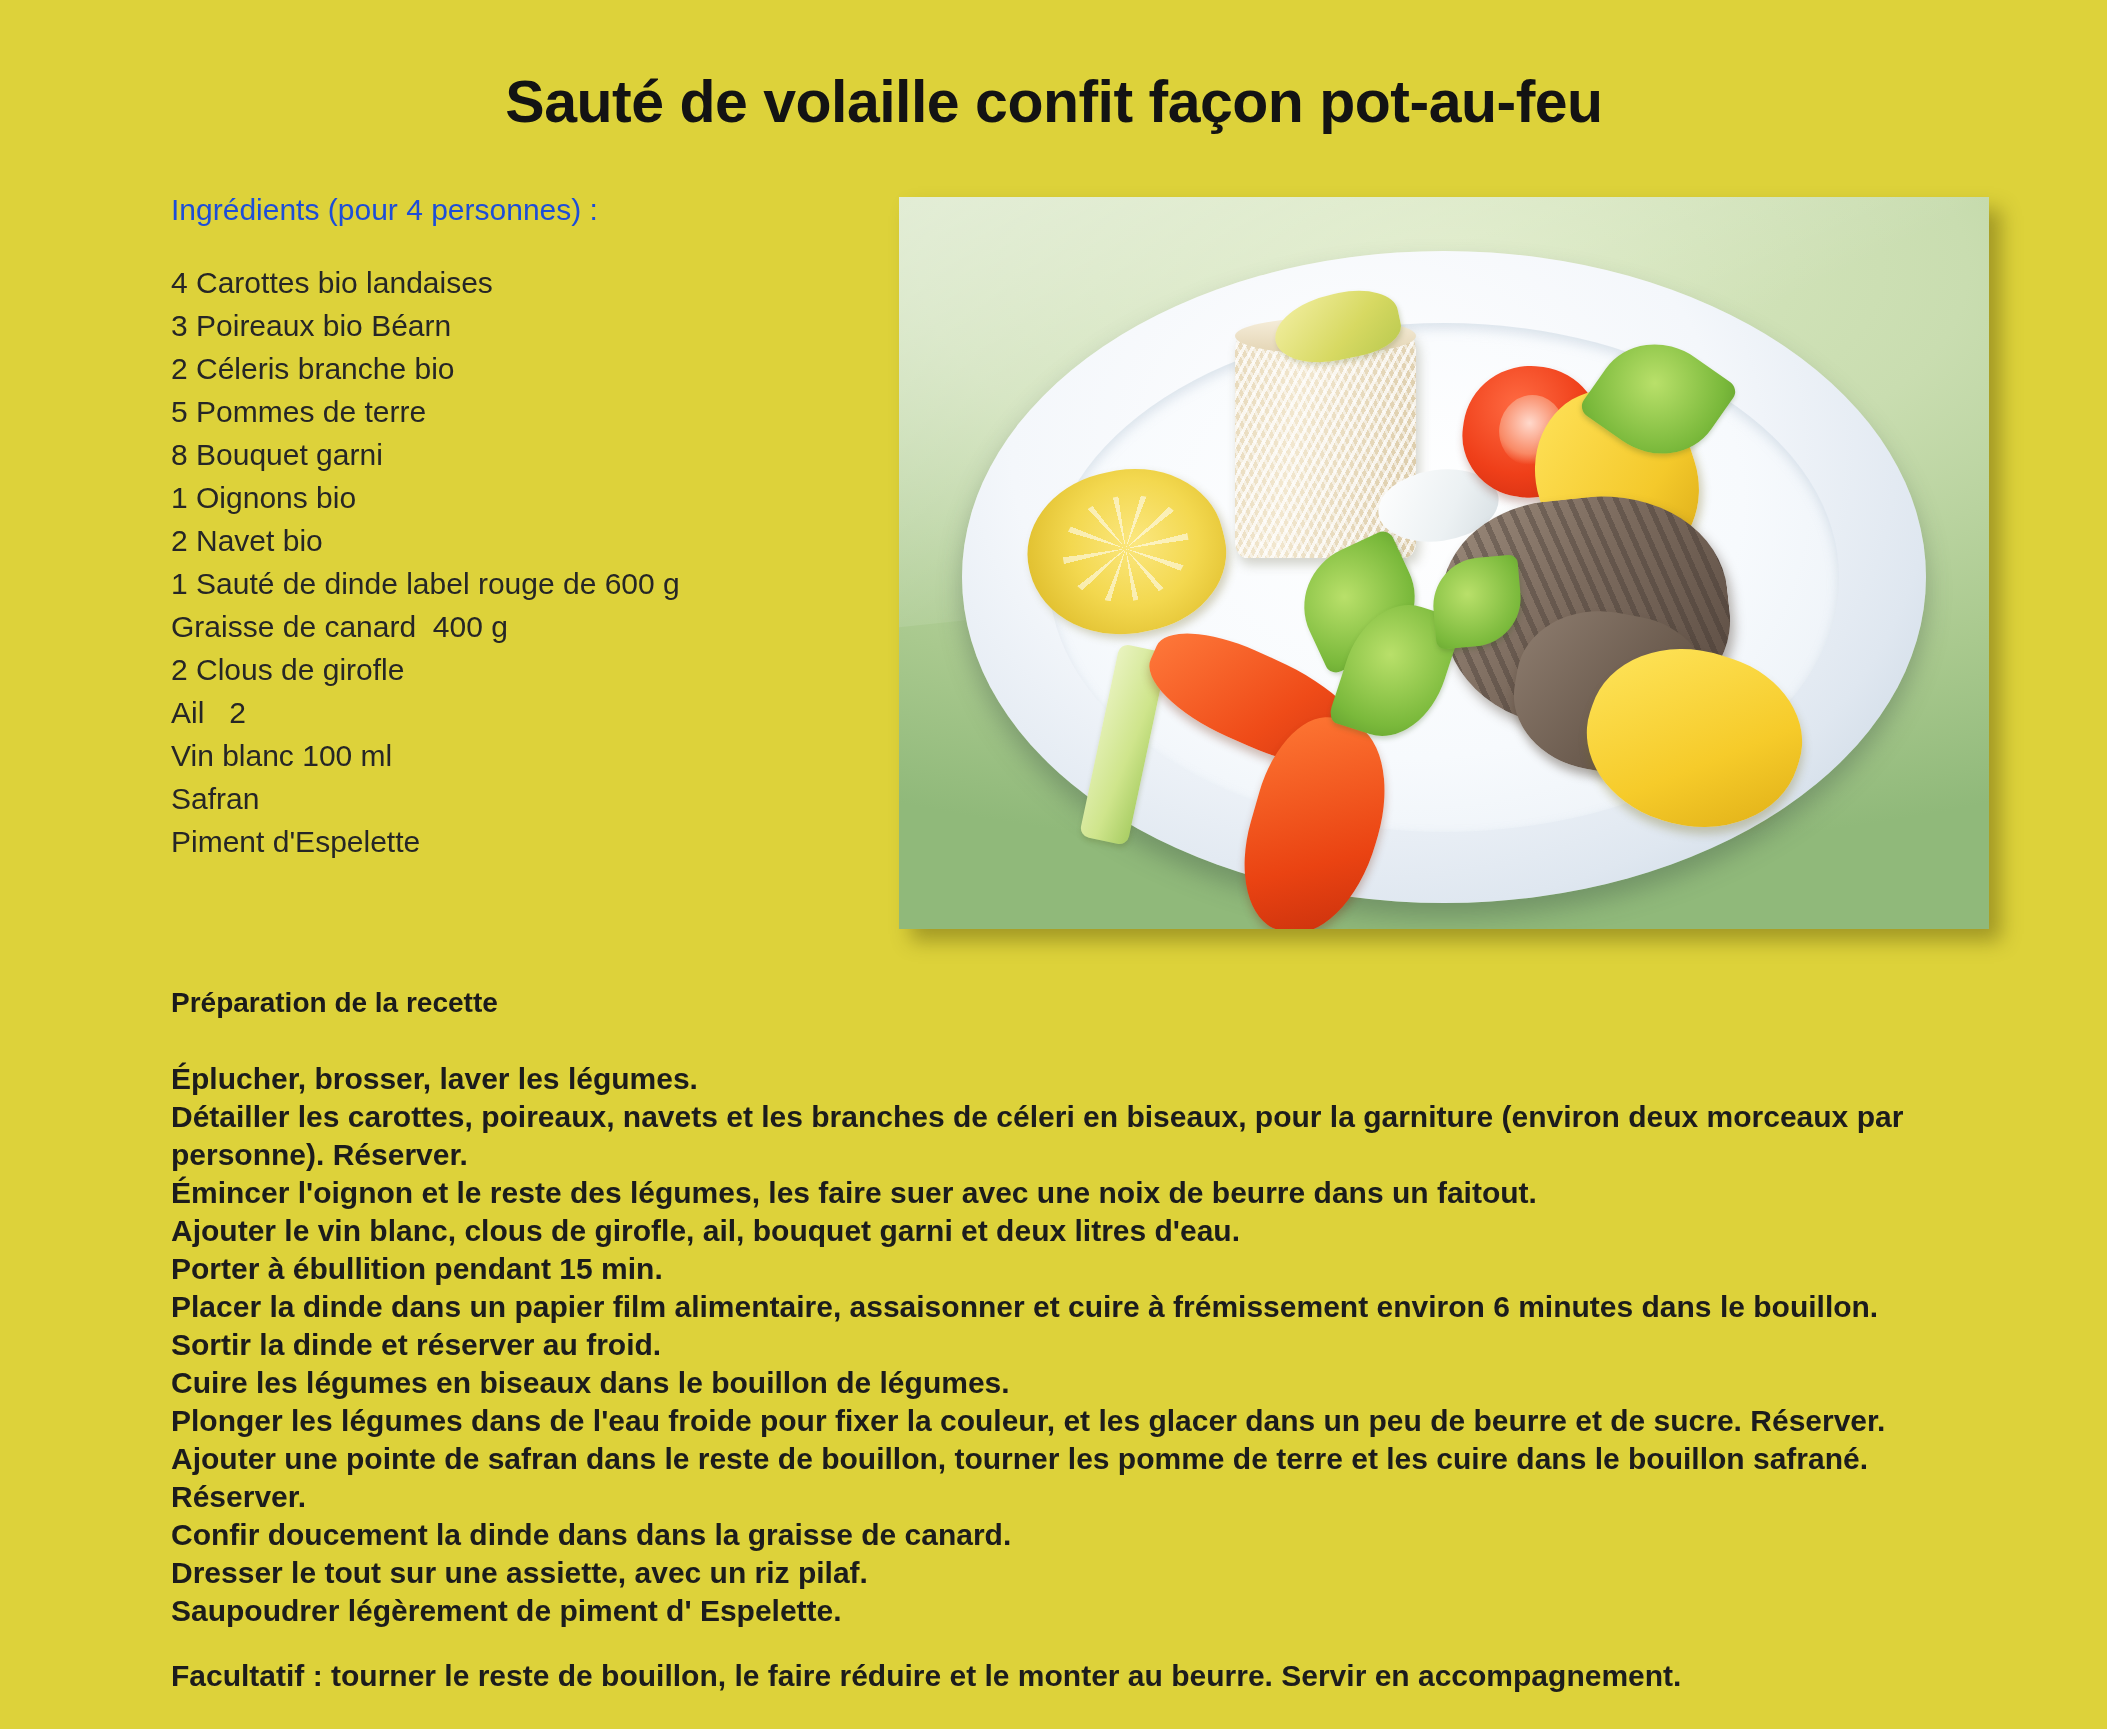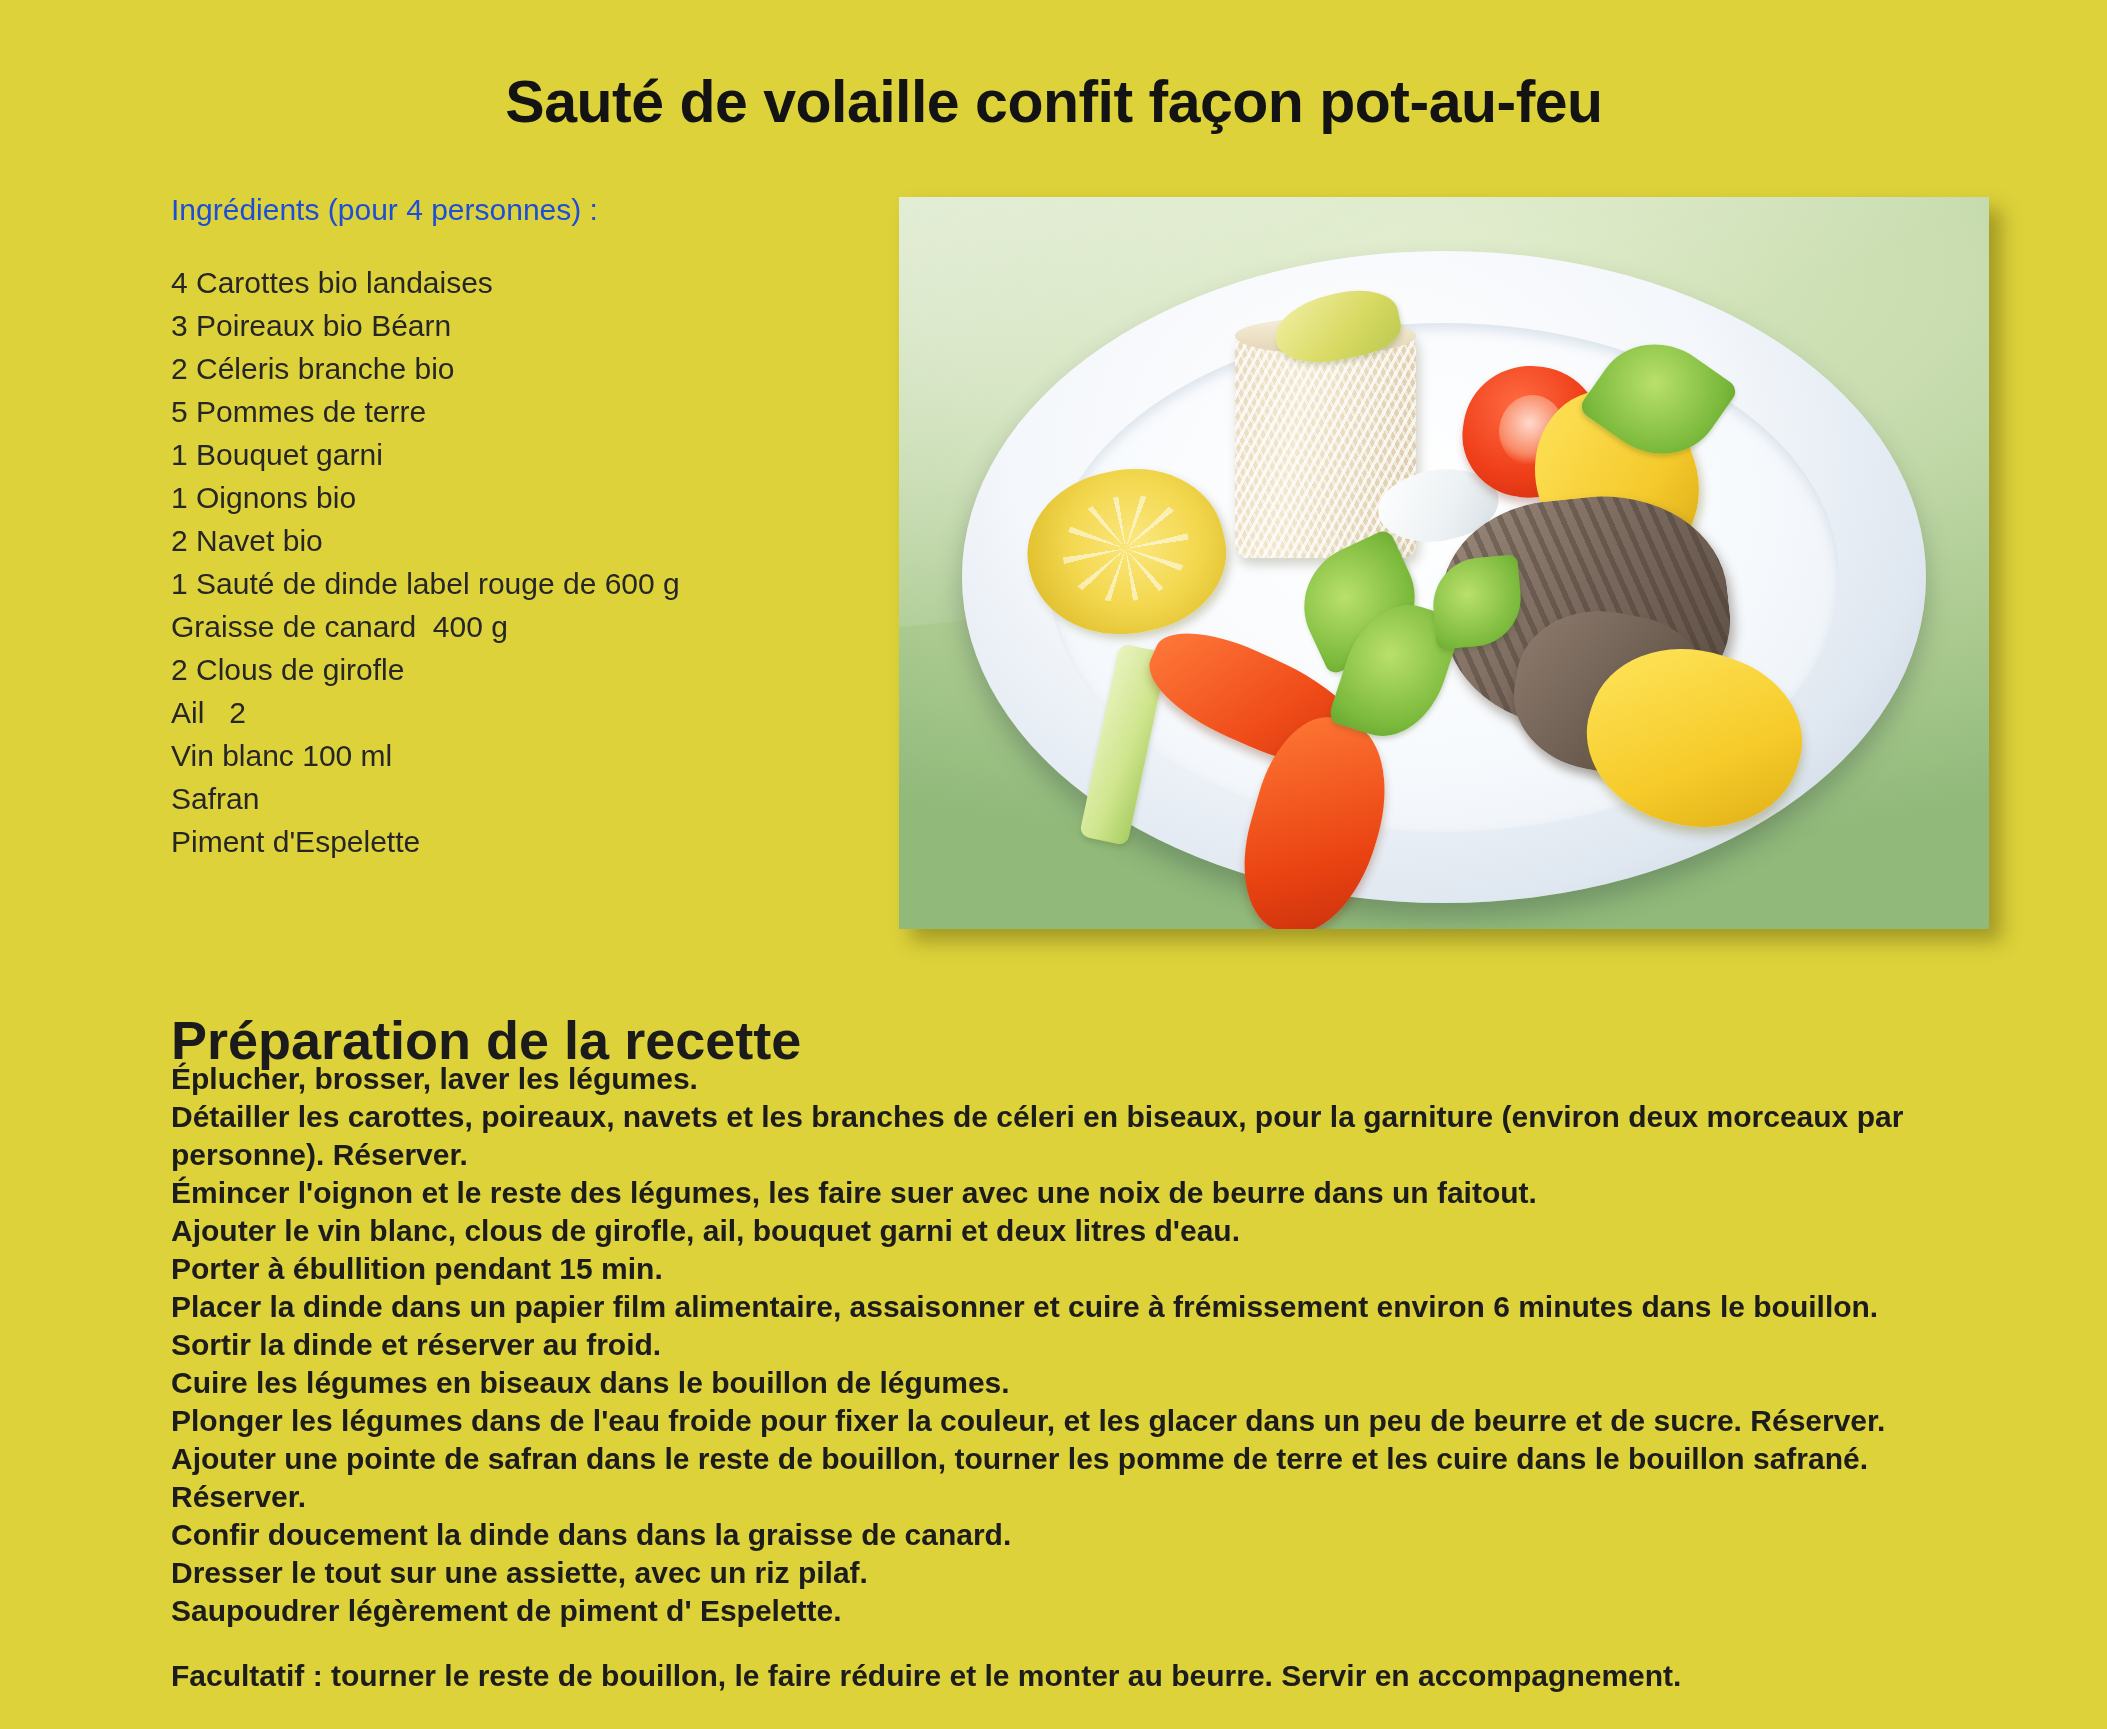--- a/index.html
+++ b/index.html
@@ -259,21 +259,21 @@
     border-radius: 50%;
     background: linear-gradient(120deg,#ffffff,#ecf1f3 60%,#d6dee2);
     transform: rotate(-8deg);
   }
 
   
   .prep-heading {
     position: absolute;
     left: 171px;
     top: 964px;
-    font-size: 54px;
+    font-size: 28px;
     color: #1b1b1b;
   }
   .prep-body {
     position: absolute;
     left: 171px;
     top: 1060px;
     width: 1786px;
   }
   .prep-line {
     font-size: 30px;
@@ -291,21 +291,21 @@
 <div class="page">
 
   <h1 class="title">Sauté de volaille confit façon pot-au-feu</h1>
 
   <section class="ingredients">
     <div class="ingredients-heading">Ingrédients (pour 4 personnes) :</div>
     <div class="ingredient-line">4 Carottes bio landaises</div>
     <div class="ingredient-line">3 Poireaux bio Béarn</div>
     <div class="ingredient-line">2 Céleris branche bio</div>
     <div class="ingredient-line">5 Pommes de terre</div>
-    <div class="ingredient-line">1 Bouquet garni</div>
+    <div class="ingredient-line">8 Bouquet garni</div>
     <div class="ingredient-line">1 Oignons bio</div>
     <div class="ingredient-line">2 Navet bio</div>
     <div class="ingredient-line">1 Sauté de dinde label rouge de 600 g</div>
     <div class="ingredient-line">Graisse de canard  400 g</div>
     <div class="ingredient-line">2 Clous de girofle</div>
     <div class="ingredient-line">Ail   2</div>
     <div class="ingredient-line">Vin blanc 100 ml</div>
     <div class="ingredient-line">Safran</div>
     <div class="ingredient-line">Piment d'Espelette</div>
   </section>

